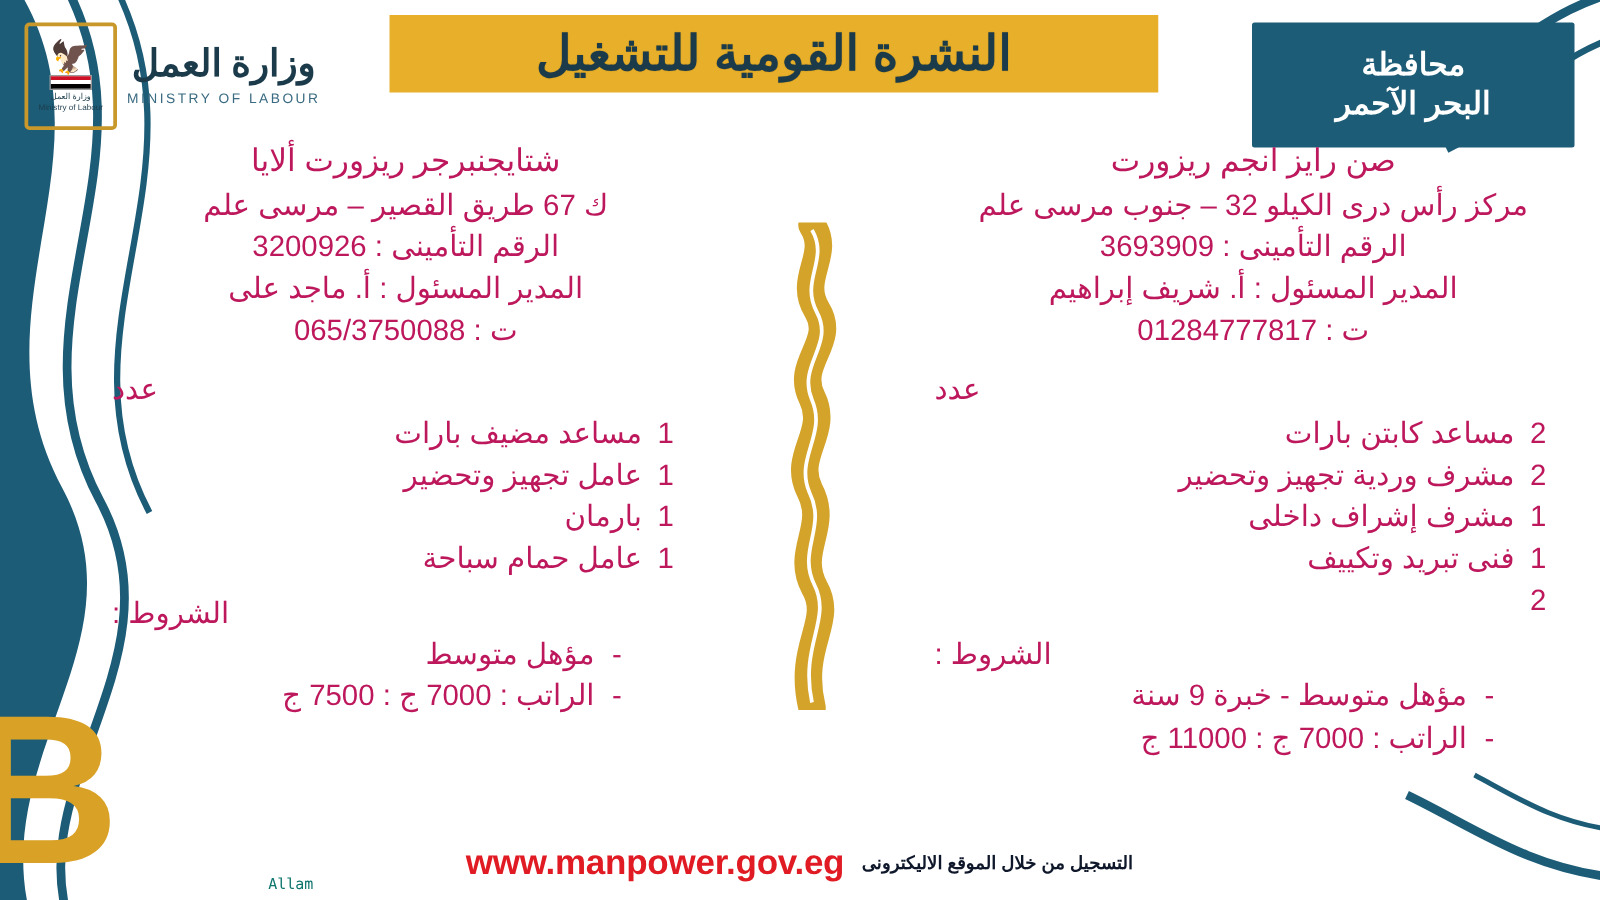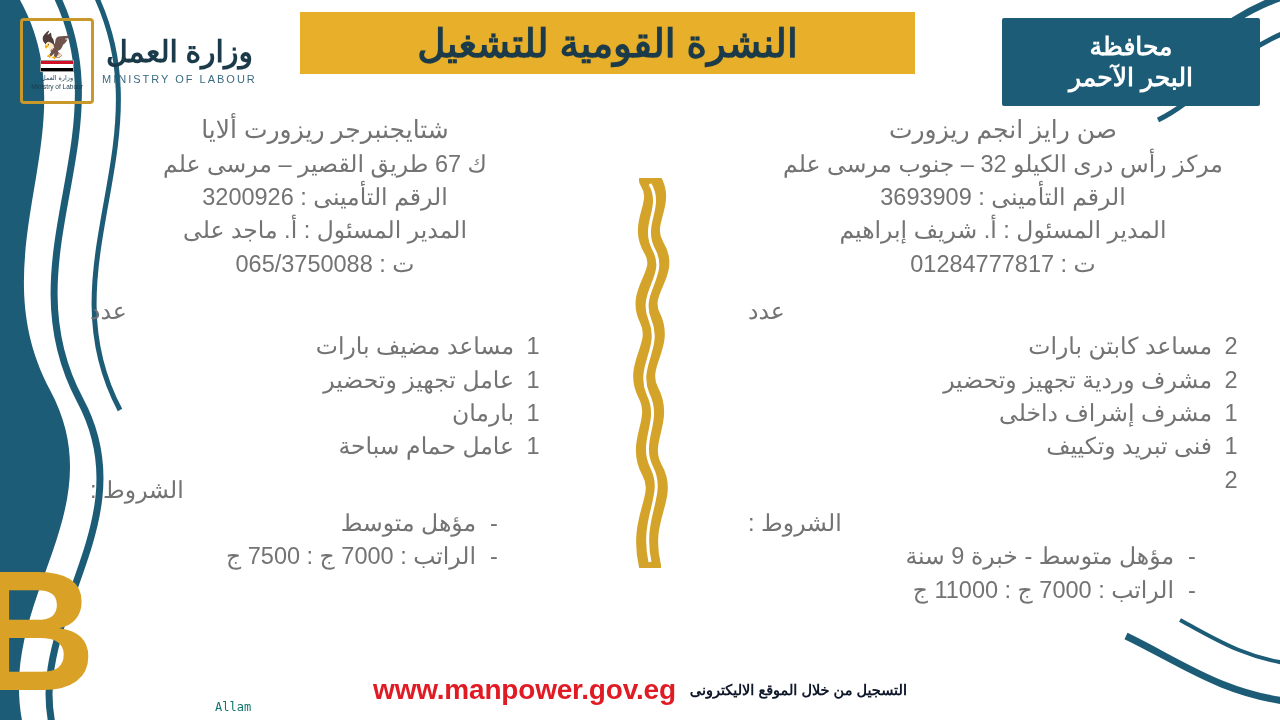--- a/index.html
+++ b/index.html
@@ -19,34 +19,34 @@
   
   .deco { position: absolute; pointer-events: none; }
   .deco-left { left: -10px; top: -10px; width: 260px; height: 740px; }
   .deco-right { right: -4px; top: -6px; width: 230px; height: 200px; }
   .deco-bottom-right { right: -4px; bottom: -6px; width: 230px; height: 120px; }
 
   
   .gov-badge {
     position: absolute;
     left: 1002px; top: 18px;
-    width: 258px; height: 88px;
+    width: 258px; height: 100px;
     background: #1d5c77;
     color: #ffffff;
     display: flex; flex-direction: column;
     align-items: center; justify-content: center;
     font-size: 25px; font-weight: bold;
     line-height: 1.25;
     border-radius: 2px;
   }
 
   
   .title-bar {
     position: absolute;
-    left: 300px; top: 12px;
+    left: 312px; top: 12px;
     width: 615px; height: 62px;
     background: #e8b02a;
     display: flex; align-items: center; justify-content: center;
   }
   .title-bar .title-text {
     color: #1b3b4b;
     font-size: 39px;
     font-weight: bold;
     letter-spacing: 0px;
     text-shadow: 0 0 1px rgba(0,0,0,0.25);
@@ -98,21 +98,21 @@
     content:""; position:absolute; left:0; top:0; width:100%; height:33%;
     background:#ce1126;
   }
   .emblem .cap { font-size: 6.5px; letter-spacing: 0; }
 
   
   .col {
     position: absolute;
     top: 112px;
     text-align: center;
-    color: #737373;
+    color: #be185d;
     font-size: 24px;
     line-height: 1.42;
   }
   .col-right { right: 22px; width: 510px; }
   .col-left  { left: 90px;  width: 470px; }
 
   .company-name { font-size: 25px; font-weight: normal; }
   .meta-line { font-size: 23.5px; }
 
   .count-label {

